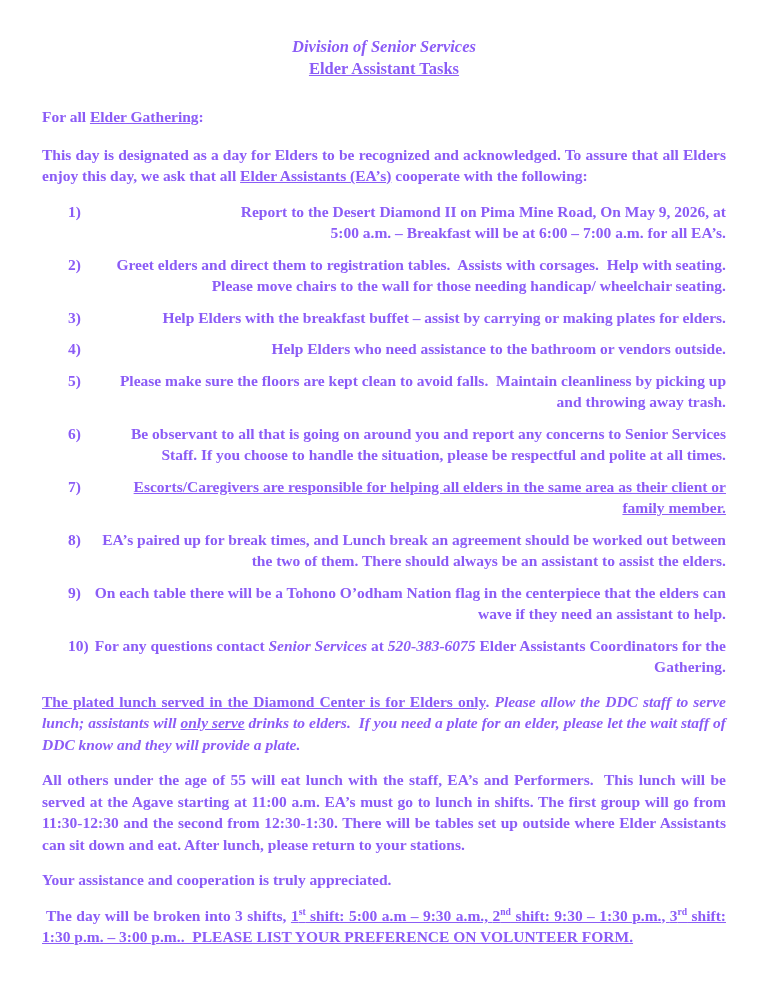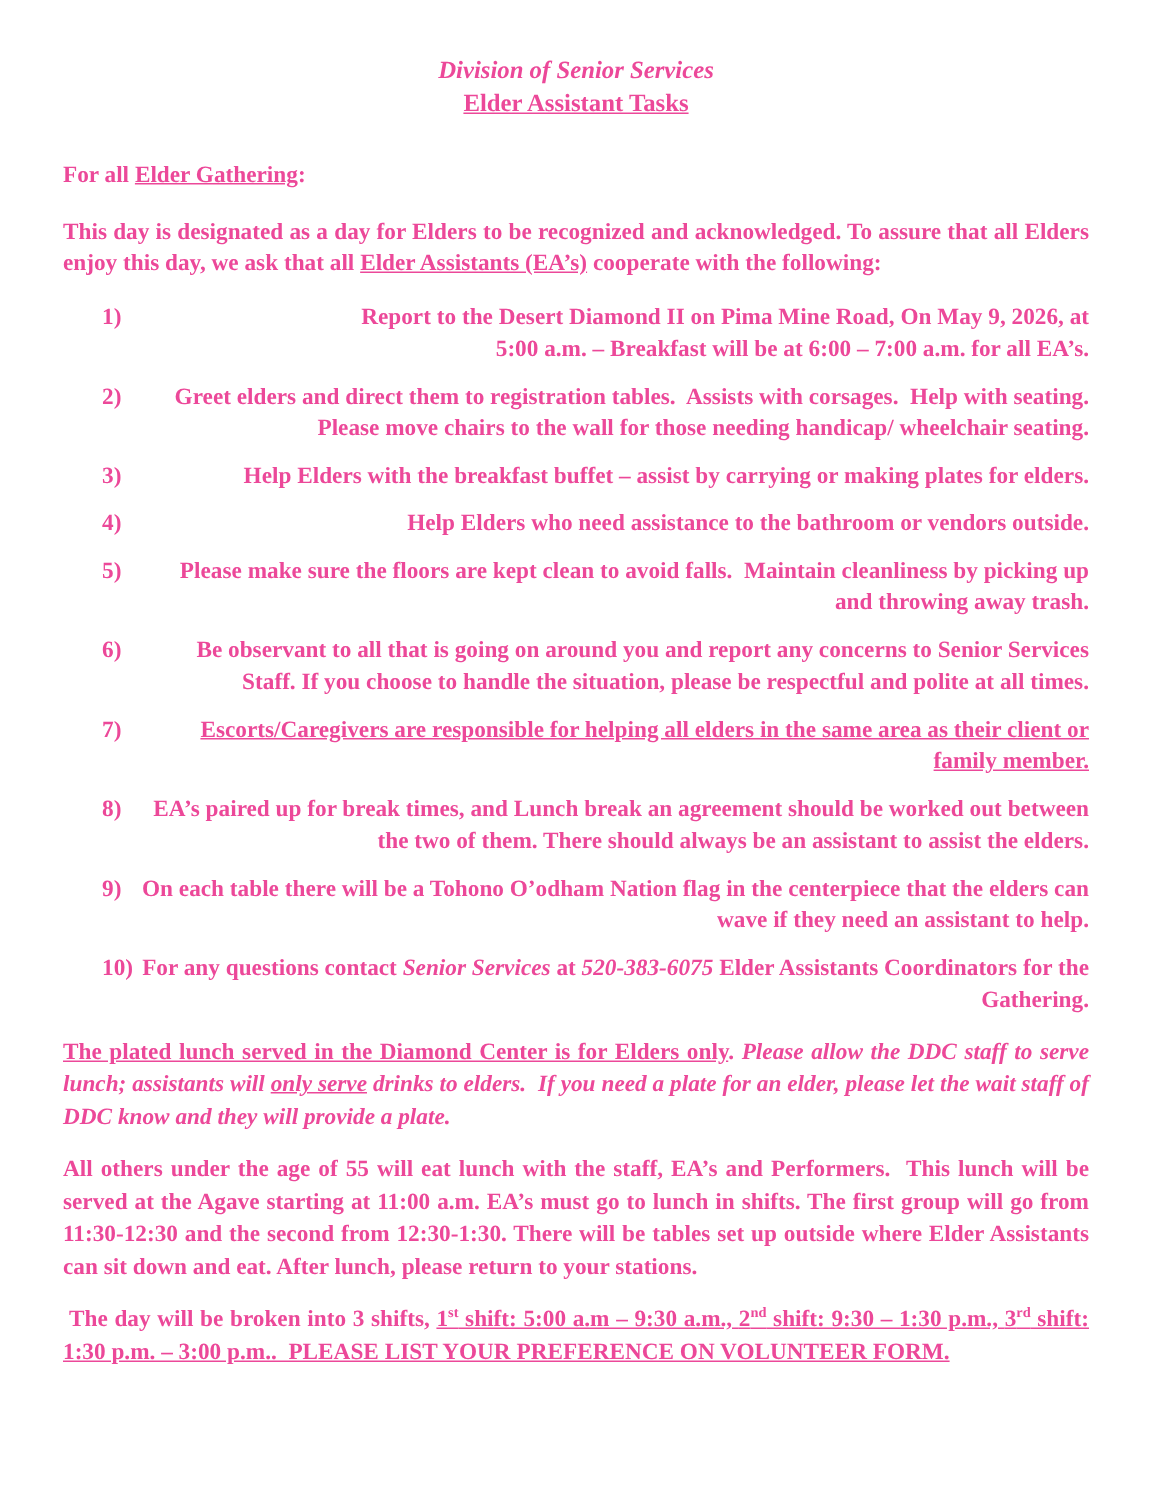--- a/index.html
+++ b/index.html
@@ -1,21 +1,21 @@
 <!DOCTYPE html>
 <html><head>
 <meta charset="utf-8">
 <style>
   html, body { margin: 0; padding: 0; background: #ffffff; }
   .page {
     width: 768px;
     height: 994px;
     box-sizing: border-box;
     background: #ffffff;
-    color: #ec4899;
+    color: #8b5cf6;
     font-family: "Liberation Serif", "DejaVu Serif", serif;
     font-weight: 700;
     font-size: 15.5px;
     line-height: 21.5px;
     padding: 36px 42px 20px 42px;
     overflow: hidden;
   }
   .doc-header { text-align: center; margin-bottom: 26px; }
   .title-line { font-size: 16.5px; line-height: 22px; }
   .it { font-style: italic; }
@@ -85,16 +85,17 @@
     <div class="task">
       <span class="task-num">10)</span>
       <span class="task-text"><span>For any questions contact </span><span class="it">Senior Services</span><span> at </span><span class="it">520-383-6075</span><span> Elder Assistants Coordinators for the Gathering.</span></span>
     </div>
   </div>
 
   <p class="para justify"><span class="un">The plated lunch served in the Diamond Center is for Elders only</span><span>. </span><span class="it">Please allow the DDC staff to serve lunch; assistants will </span><span class="it un">only serve</span><span class="it"> drinks to elders.&nbsp; If you need a plate for an elder, please let the wait staff of DDC know and they will provide a plate.</span></p>
 
   <p class="para indent justify"><span>All others under the age of 55 will eat lunch with the staff, EA’s and Performers.&nbsp; This lunch will be served at the Agave starting at 11:00 a.m. EA’s must go to lunch in shifts. The first group will go from 11:30-12:30 and the second from 12:30-1:30. There will be tables set up outside where Elder Assistants can sit down and eat. After lunch, please return to your stations.</span></p>
 
+  <p class="para indent"><span>Your assistance and cooperation is truly appreciated.</span></p>
 
   <p class="para indent justify lead-space"><span>The day will be broken into 3 shifts, </span><span class="un">1</span><span class="un"><sup>st</sup></span><span class="un"> shift: 5:00 a.m – 9:30 a.m., </span><span class="un">2</span><span class="un"><sup>nd</sup></span><span class="un"> shift: 9:30 – 1:30 p.m., </span><span class="un">3</span><span class="un"><sup>rd</sup></span><span class="un"> shift: 1:30 p.m. – 3:00 p.m..&nbsp; PLEASE LIST YOUR PREFERENCE ON VOLUNTEER FORM.</span></p>
 
 </div>
 
 </body></html>

